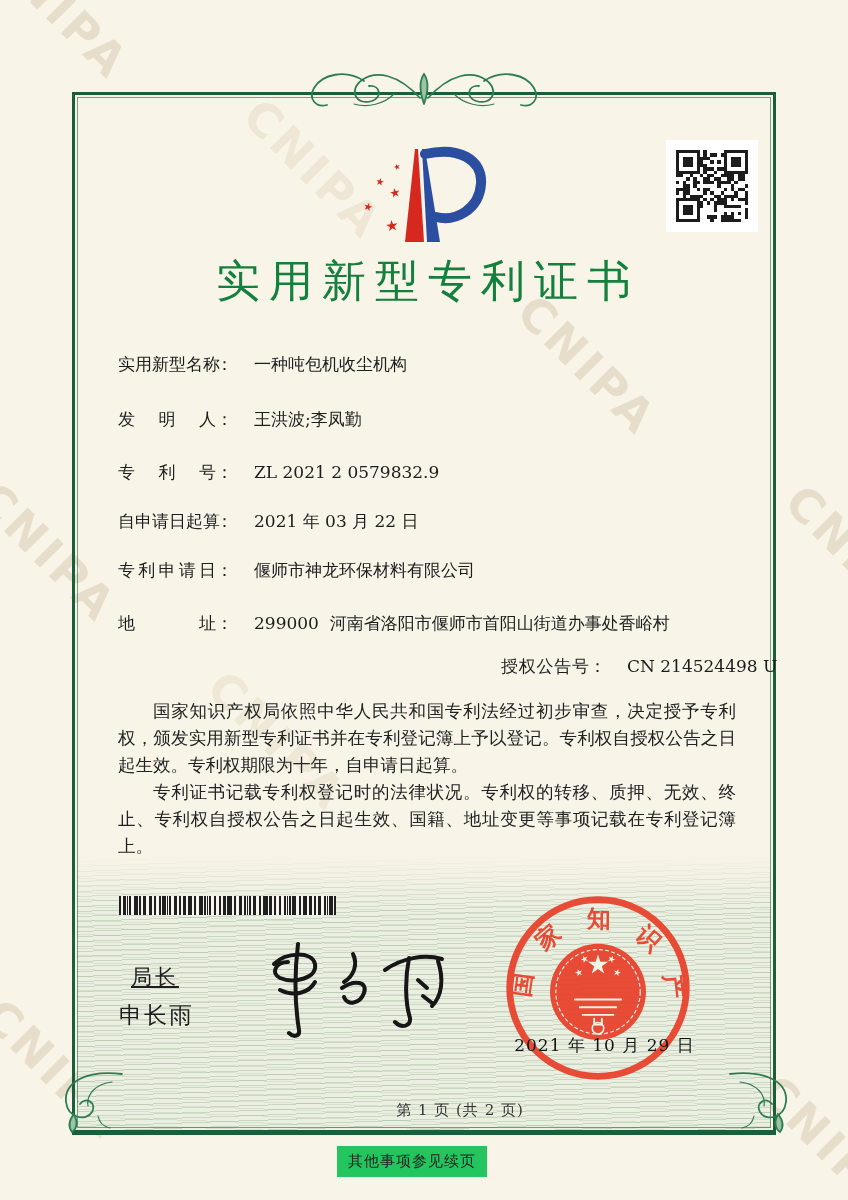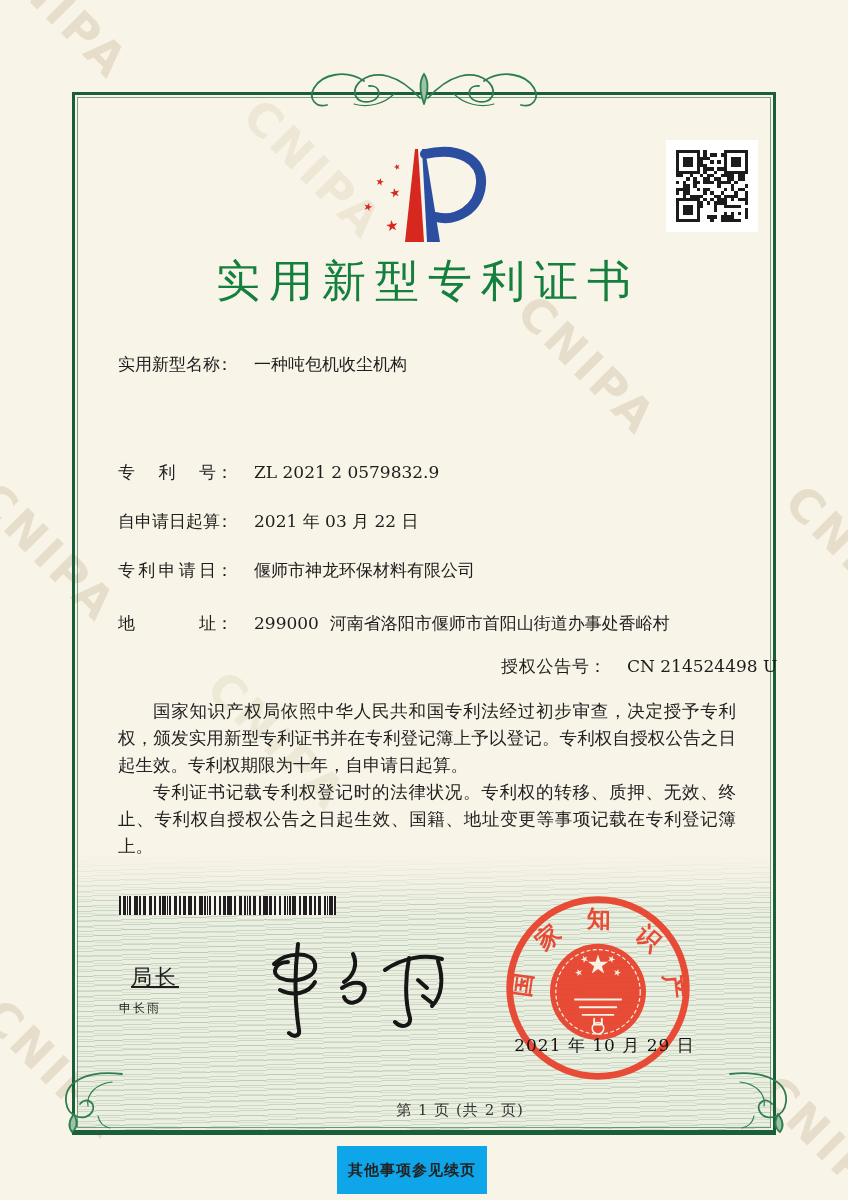--- a/index.html
+++ b/index.html
@@ -81,37 +81,37 @@
   .barcode {
     position:absolute; left:119px; top:896px; width:217px; height:19px; z-index:5;
     background-color:#f7f5ee;
     background-image:
       repeating-linear-gradient(90deg,#1f1f1f 0 2px,transparent 2px 5px),
       repeating-linear-gradient(90deg,#1f1f1f 0 1px,transparent 1px 8px),
       repeating-linear-gradient(90deg,transparent 0 4px,#1f1f1f 4px 6px,transparent 6px 13px);
   }
   
   .issuer-title { position:absolute; left:131px; top:963px; font-size:21px; z-index:5; letter-spacing:3px;text-decoration:underline;}
-  .issuer-name  { position:absolute; left:119px; top:1000px; font-size:12px; z-index:5; letter-spacing:2px;}
+  .issuer-name  { position:absolute; left:119px; top:1000px; font-size:23px; z-index:5; letter-spacing:2px;}
   .signature { position:absolute; left:252px; top:934px; z-index:6; }
   
   .seal { position:absolute; left:502px; top:892px; z-index:5; }
   .seal-date {
     position:absolute; left:512px; top:1034px; width:185px; z-index:6;
     text-align:center; font-size:17px; color:#151515; letter-spacing:1px; white-space:nowrap;
   }
   
   .page-info {
     position:absolute; left:72px; top:1101px; width:776px; z-index:5;
     text-align:center; font-size:15px; color:#333; letter-spacing:1px;
   }
   .note-box {
-    position:absolute; left:337px; top:1146px; width:150px; height:48px; z-index:5;
-    background:#0ea5e9; display:flex; align-items:center; justify-content:center;
-    font-size:15px; color:#222; letter-spacing:1px;font-weight:bold;
+    position:absolute; left:337px; top:1146px; width:150px; height:31px; z-index:5;
+    background:#22c55e; display:flex; align-items:center; justify-content:center;
+    font-size:15px; color:#222; letter-spacing:1px;
   }
 </style>
 </head>
 <body>
 
 <div class="page">
 
   <span class="wm wm1">CNIPA</span>
   <span class="wm wm2">CNIPA</span>
   <span class="wm wm3">CNIPA</span>
@@ -613,20 +613,23 @@
         <div class="d"></div>
         <div></div>
         <div></div>
       </div>
   </div>
 
   <div class="doc-title">实用新型专利证书</div>
 
   <div class="field f1">
     <span class="flabel">实用新型名称</span><span class="fcolon">：</span><span class="fvalue">一种吨包机收尘机构</span>
+  </div>
+  <div class="field f2">
+    <span class="flabel">发明人</span><span class="fcolon">：</span><span class="fvalue">王洪波;李凤勤</span>
   </div>
   <div class="field f3">
     <span class="flabel">专利号</span><span class="fcolon">：</span><span class="fvalue">ZL 2021 2 0579832.9</span>
   </div>
   <div class="field f4">
     <span class="flabel">自申请日起算</span><span class="fcolon">：</span><span class="fvalue">2021 年 03 月 22 日</span>
   </div>
   <div class="field f5">
     <span class="flabel">专利申请日</span><span class="fcolon">：</span><span class="fvalue">偃师市神龙环保材料有限公司</span>
   </div>

